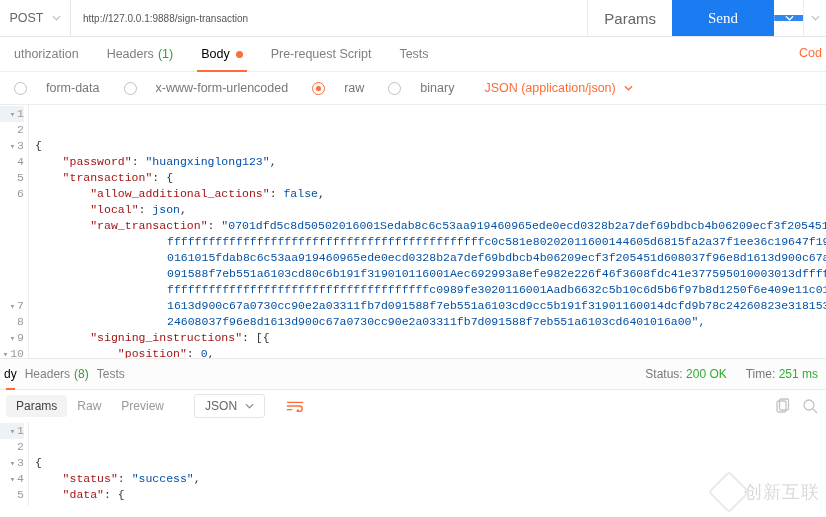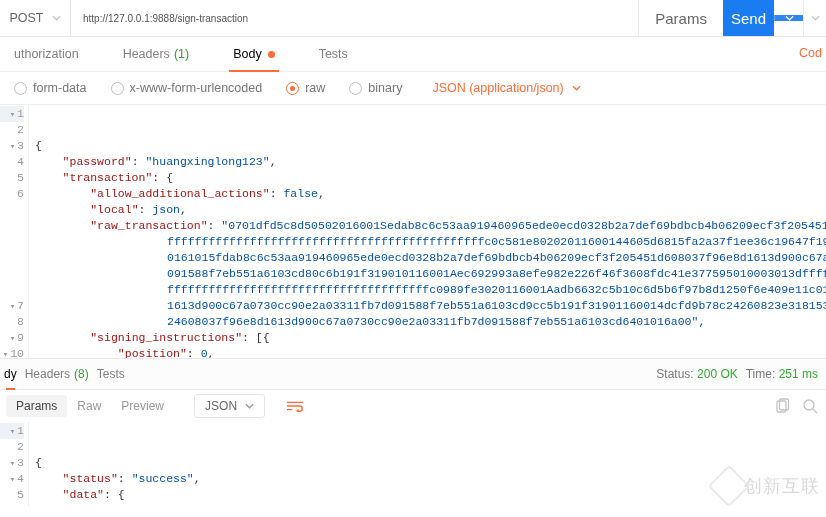--- a/index.html
+++ b/index.html
@@ -37,21 +37,22 @@
     height: 36px; padding: 0 16px;
     display: flex; align-items: center; justify-content: center;
     font-size: 15px; color: #666;
     border-left: 1px solid #ececec;
     cursor: pointer;
     background: #fff;
   }
   .btn.split .caret, .method-select .caret, .save-caret { margin-left: 8px; opacity: .55; }
   .btn-send {
     background: #1b7bf0; color: #fff; border-left: none;
-    padding: 0 8px;
+    padding: 0 36px;
+    font-family: Liberation Serif, serif;
   }
   .btn-send-caret {
     background: #2f88f1; color: #fff;
     width: 28px; padding: 0;
     display: flex; align-items:center; justify-content:center;
     border-left: 1px solid rgba(255,255,255,.25);
   }
   .btn-save { padding-right: 6px; }
   .save-caret-cell {
     width: 22px; display:flex; align-items:center; justify-content:center;
@@ -59,21 +60,20 @@
     height:36px; cursor:pointer;
   }
   .caret-svg { width: 9px; height: 6px; }
 
   .subtabs {
     height: 34px;
     display: flex; align-items: center;
     padding: 0 0px;
     border-bottom: 1px solid #eee;
     position: relative;
-    gap: 16px;
   }
   .tab {
     padding: 0 14px; height:34px; display:flex; align-items:center;
     font-size: 12.5px; color: #808080; cursor: pointer;
     position: relative;
   }
   .tab .count { color: #3a9a3a; margin-left: 4px; }
   .tab.active { color: #000000; }
   .tab.active::after {
     content:""; position:absolute; left:10px; right:10px; bottom:-1px;
@@ -88,21 +88,21 @@
     color:#ff6c37; font-size:12.5px; cursor:pointer;
   }
 
   .body-type-row {
     height: 32px; display:flex; align-items:center; gap: 8px;
     padding-left: 6px;
     border-bottom: 1px solid #ededed;
   }
   .radio {
     display:flex; align-items:center; padding: 0 8px;
-    font-size:12.5px; color:#777; cursor:pointer;
+    font-size:12.5px; color:#777; cursor:pointer;gap:13px;
   }
   .radio .circle {
     width:11px; height:11px; border-radius:50%;
     border:1px solid #bfbfbf; margin-right:6px;
     display:flex; align-items:center; justify-content:center;
   }
   .radio.selected .circle { border-color:#ff6c37; }
   .radio.selected .circle::after {
     content:""; width:5px; height:5px; border-radius:50%; background:#ff6c37;
   }
@@ -147,21 +147,21 @@
     border-top:1px solid #eaeaea;
     border-bottom:1px solid #eaeaea;
     padding: 0 0px;
     position:relative;
     background:#fcfcfc;
   }
   .resp-tabs .tab { padding: 0 4px; height:30px; font-size:12px; }
   .resp-tabs .tab.active::after { left:6px; right:6px; }
   .status-block {
     position:absolute; right:8px; top:0; height:30px;
-    display:flex; align-items:center; gap:8px;
+    display:flex; align-items:center; gap:19px;
     font-size:12px; color:#777;
   }
   .status-ok { color:#2fae2f; }
   .status-val { color:#2fae2f; }
 
   .resp-toolbar {
     height:32px; display:flex; align-items:center;
     padding: 0 6px;
     position:relative;
   }
@@ -196,21 +196,21 @@
     font-family: ui-monospace, SFMono-Regular, Menlo, Consolas, "Liberation Mono", monospace;
     font-size: 11.5px; line-height:16px;
     display:flex; height: 84px; overflow:hidden;
     position:relative;
   }
   .resp-editor .gutter { width:24px; }
   .resp-editor .code { padding-left:6px; }
 
   
   .watermark {
-    position:absolute; right:6px; bottom:16px;
+    position:absolute; right:6px; bottom:10px;
     opacity:.18; font-size:18px; letter-spacing:1px;
     display:flex; align-items:center; gap:0; color:#333;
     pointer-events:none;
   }
   .watermark .logo {
     width:26px; height:26px; border:2px solid #888; transform:rotate(45deg);
     border-radius:4px;
   }
 </style>
 </head>
@@ -247,20 +247,23 @@
       <span>uthorization</span>
     </div>
   <div class="tab">
     <span>Headers</span>
     <span class="count">(1)</span>
   </div>
   <div class="tab active">
     <span>Body</span>
     <span class="dot"></span>
   </div>
+  <div class="tab">
+      <span>Pre-request Script</span>
+    </div>
   <div class="tab">
       <span>Tests</span>
     </div>
   <div class="code-link"><span>Cod</span></div>
 </div>
 
 <div class="body-type-row">
   <label class="radio">
       <span class="circle"></span>
       <span>form-data</span>

